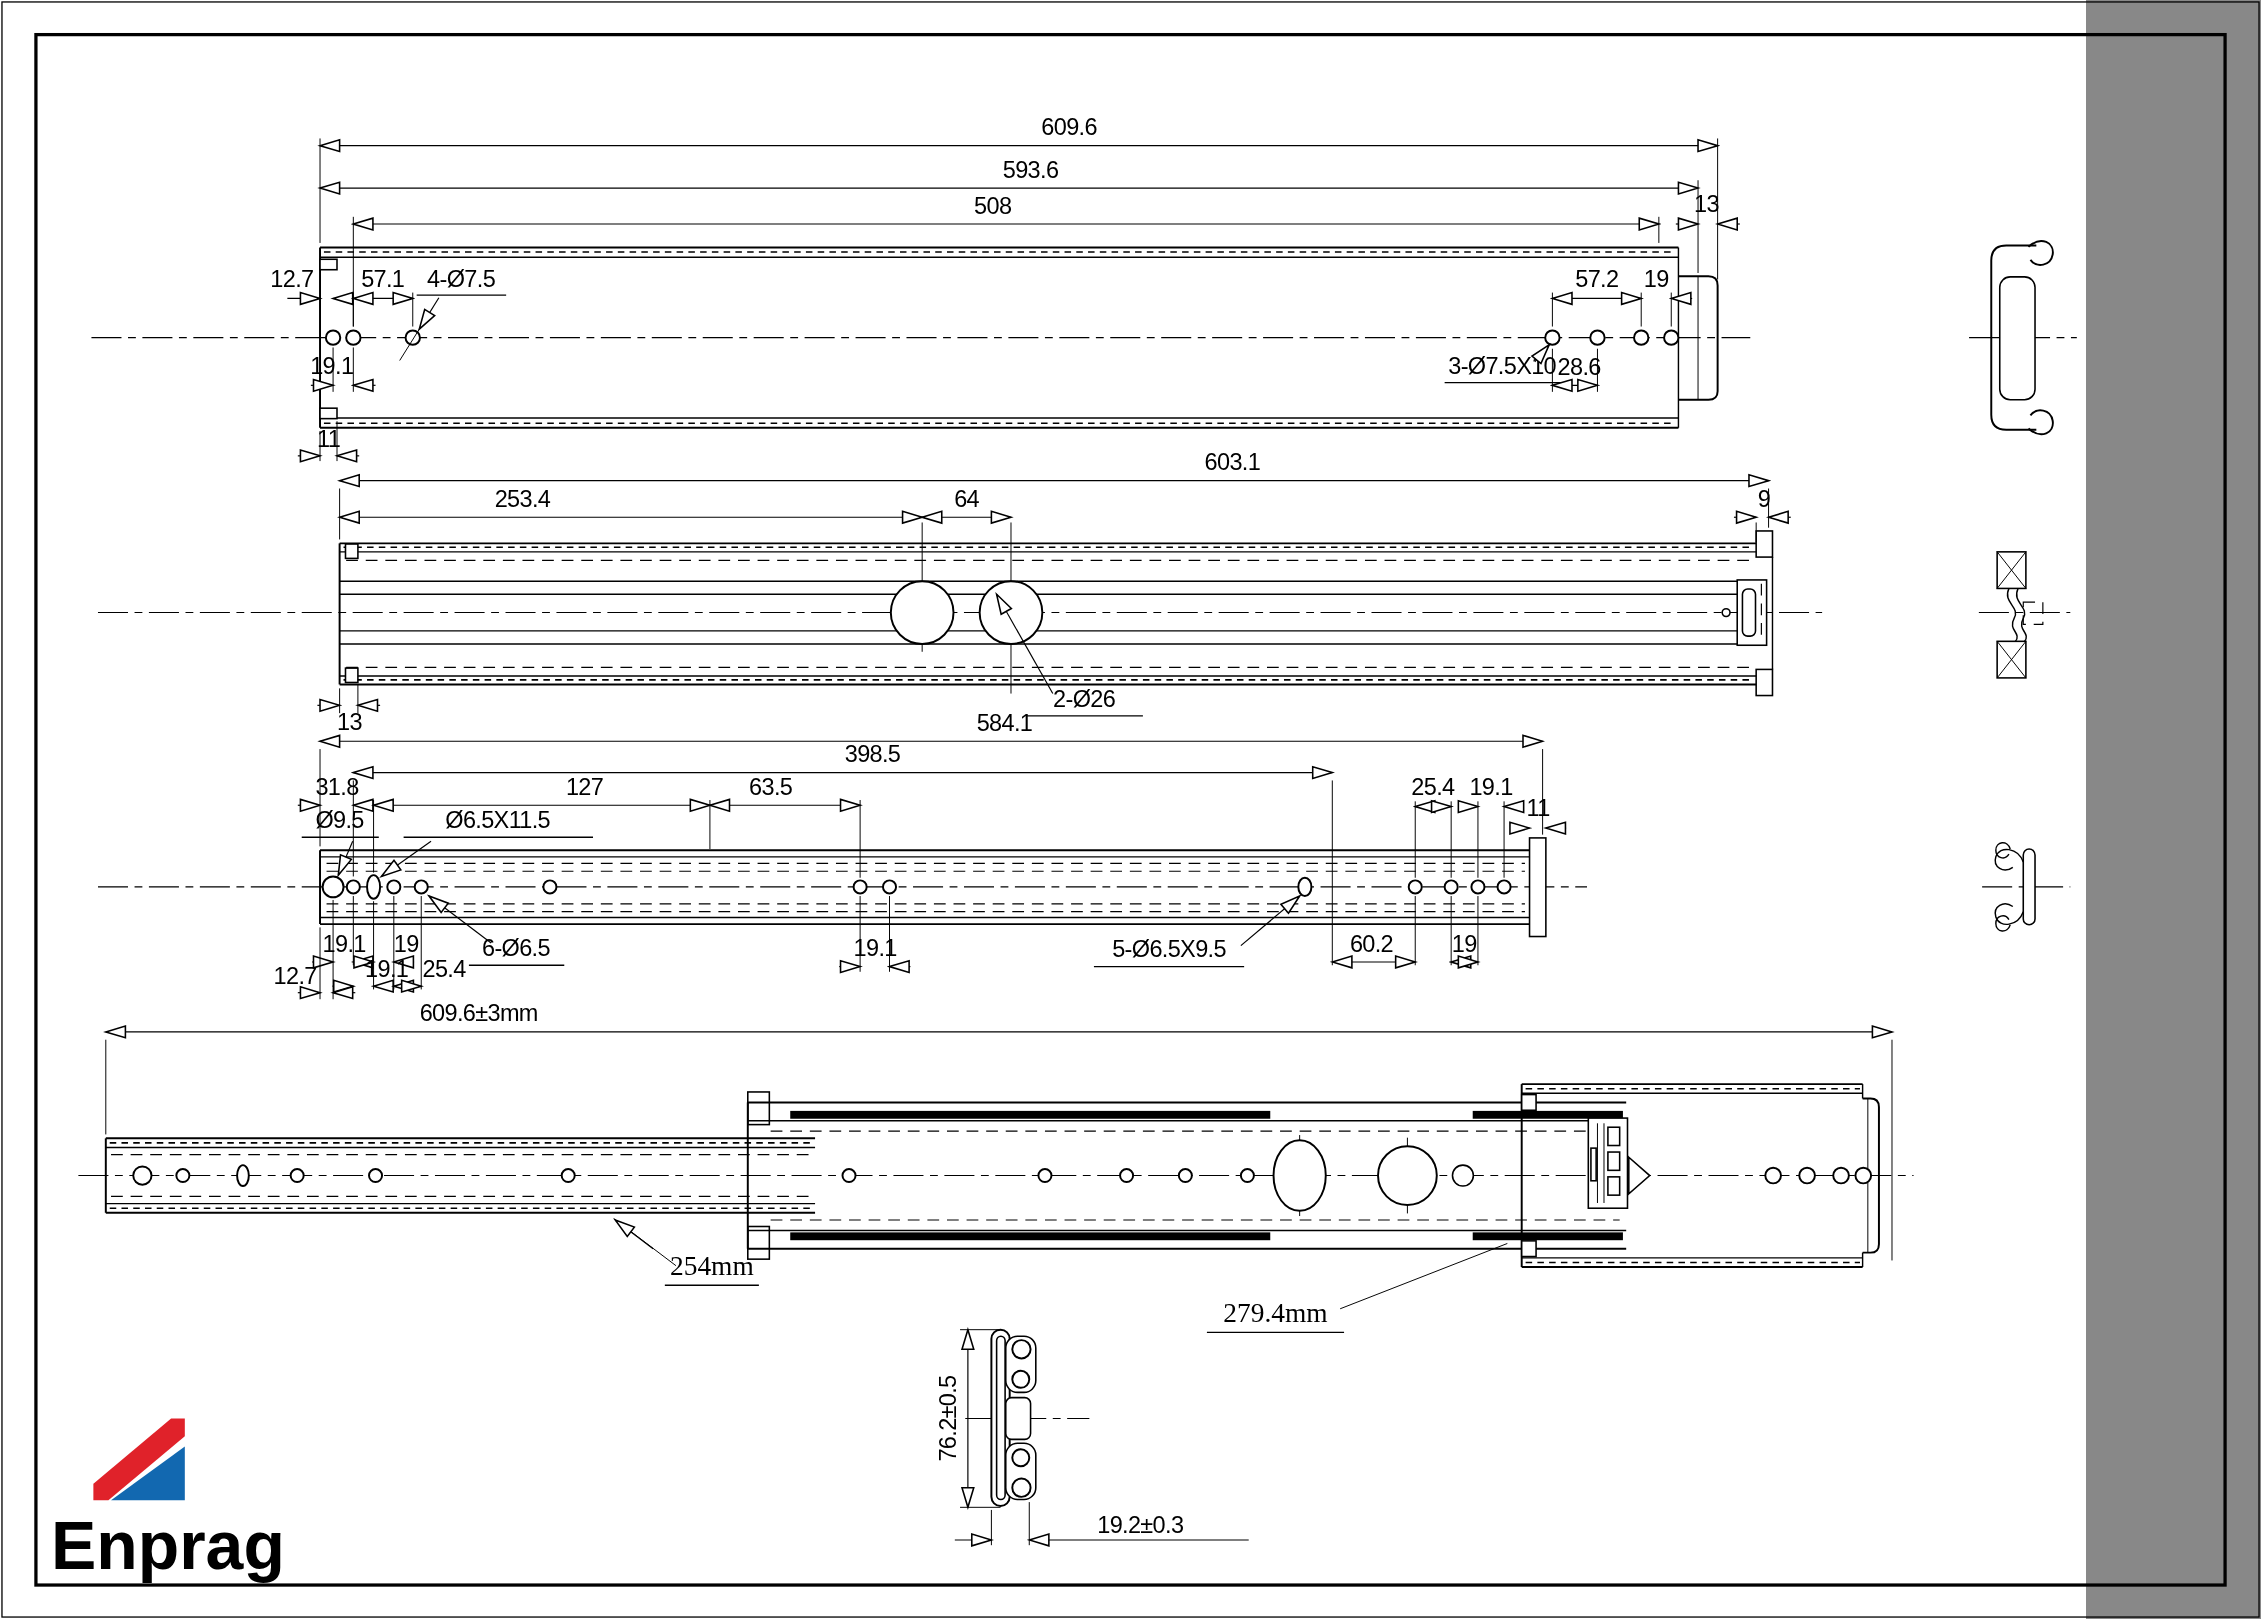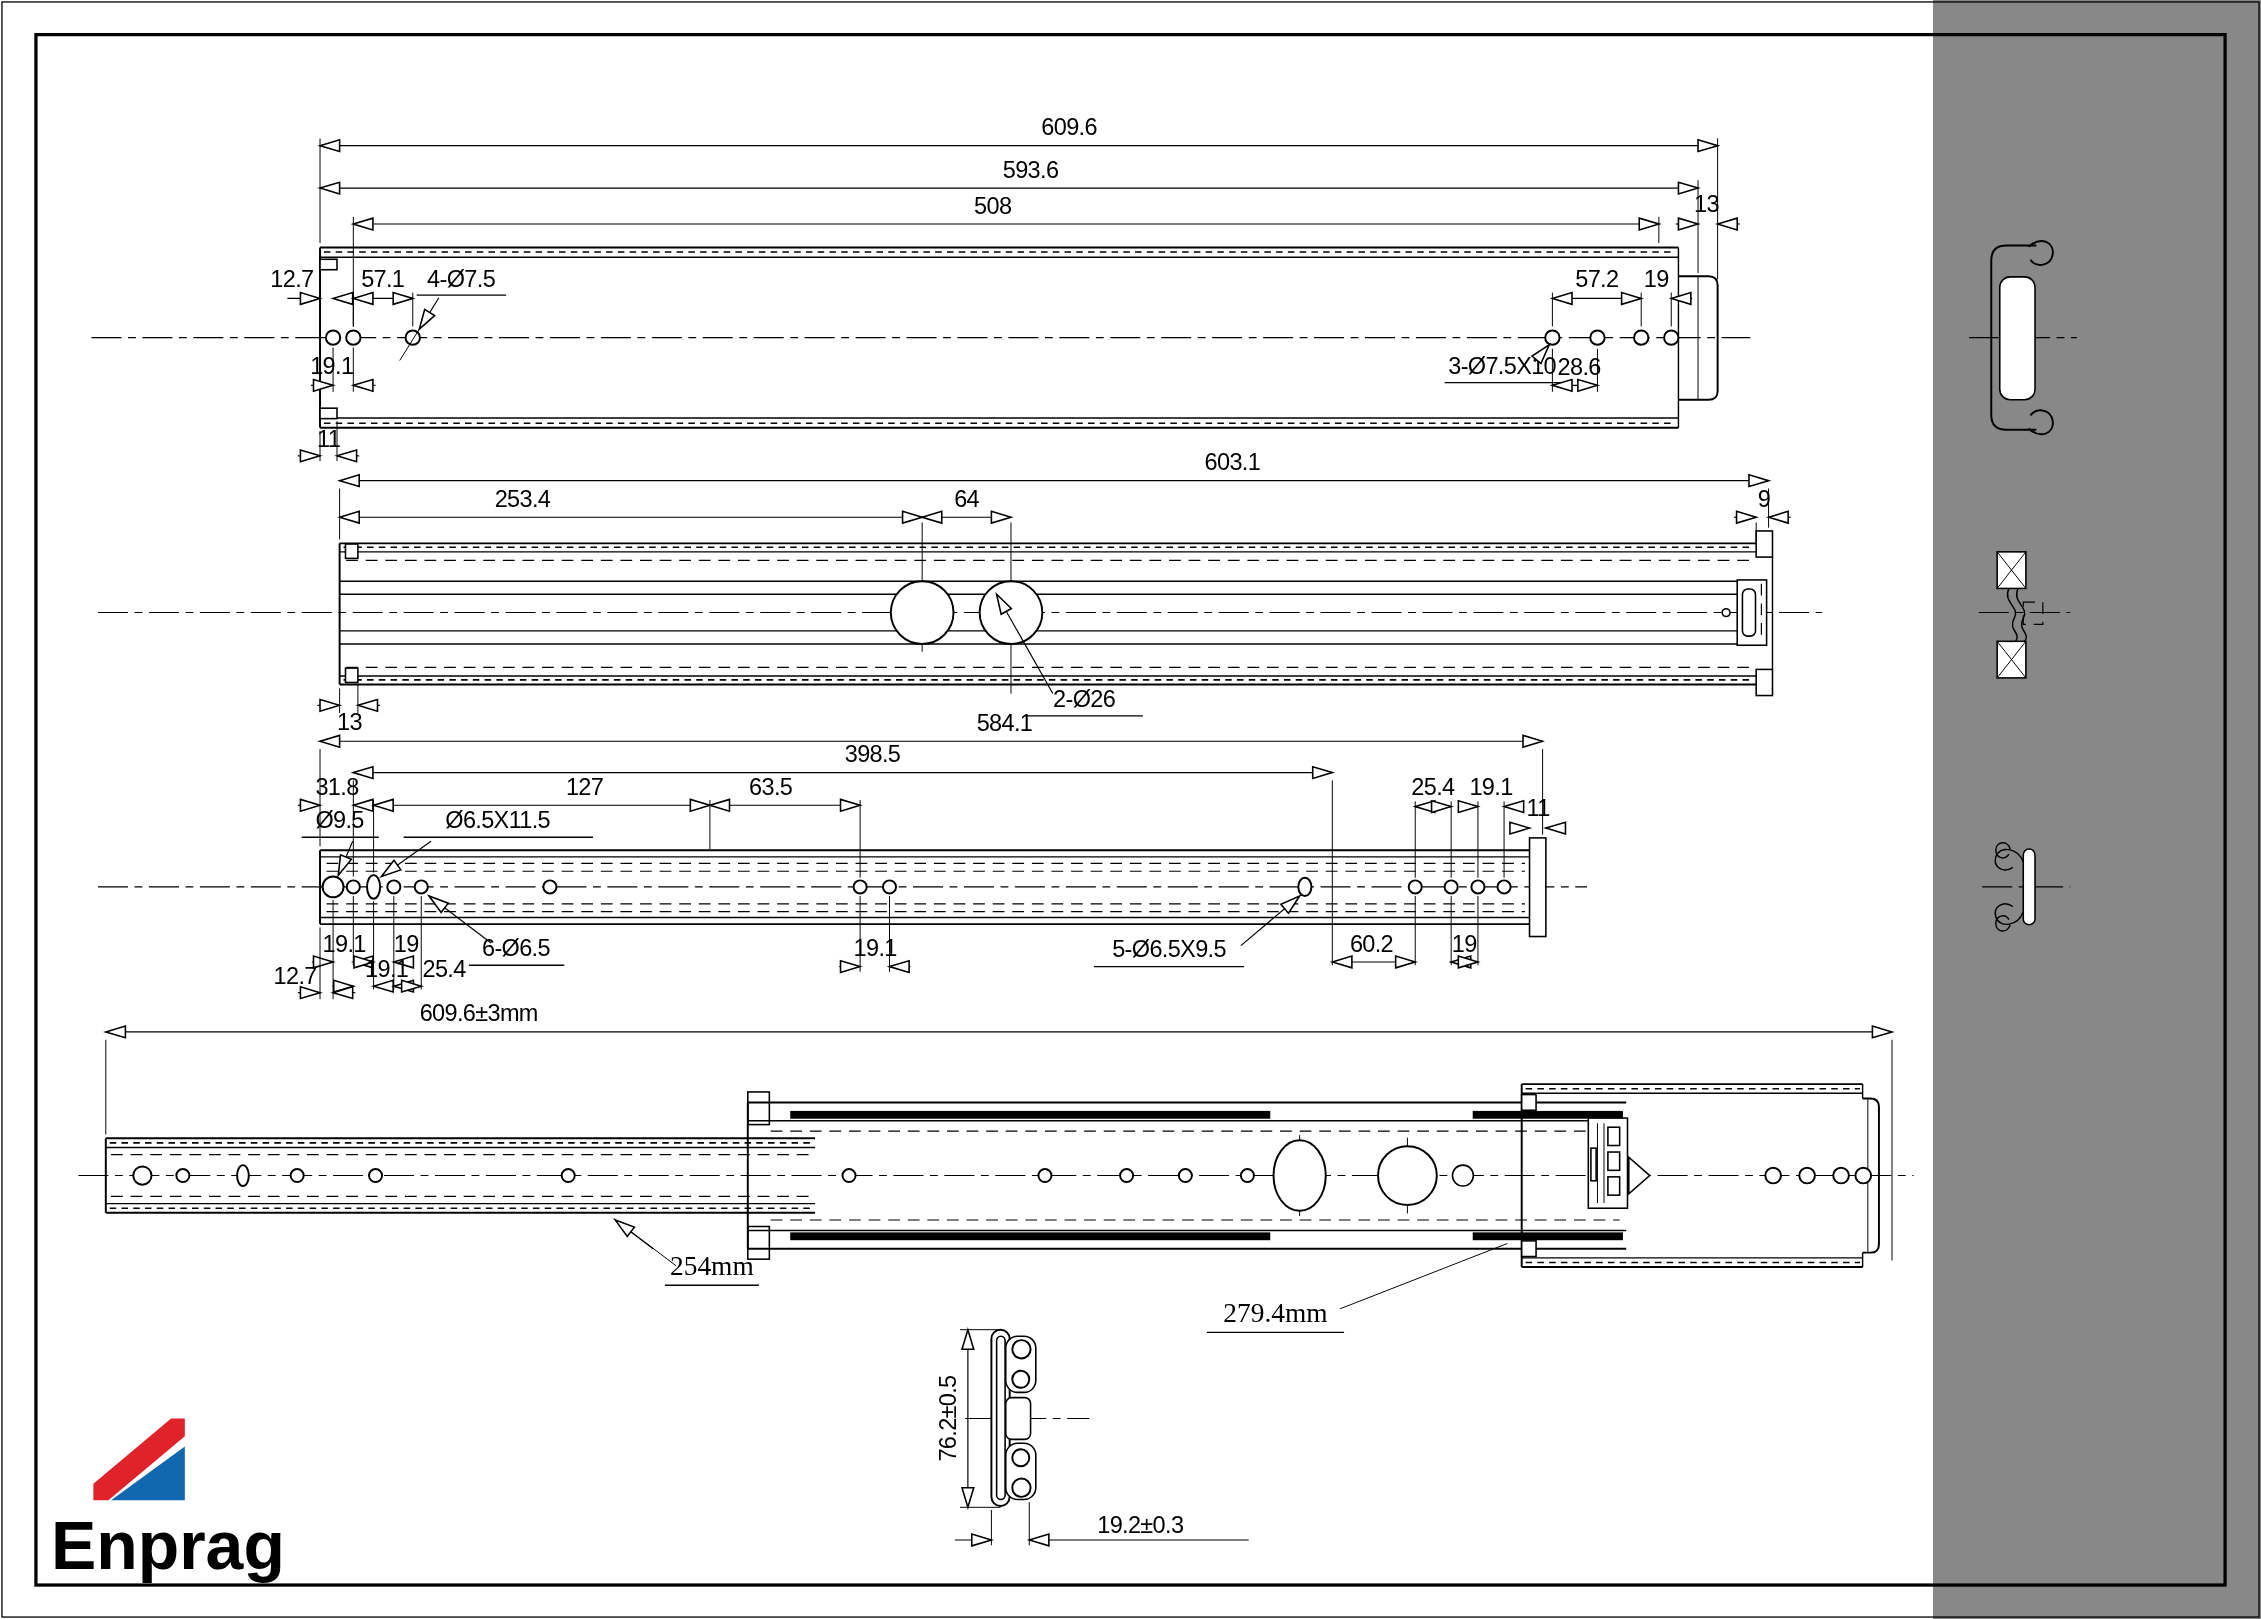--- a/index.html
+++ b/index.html
@@ -1,16 +1,16 @@
 <!DOCTYPE html>
 <html style="font-size:10.5px"><head>
 <meta charset="utf-8">
 <style>
   html,body{margin:0;padding:0;background:#888;}
-  #sheet{width:1933px;height:1619px;background:#fff;position:relative;}
+  #sheet{width:2086px;height:1619px;background:#fff;position:relative;}
   svg{display:block}
   .ol{fill:none;stroke:#000;stroke-width:3}
   .o2{fill:none;stroke:#000;stroke-width:2.2}
   .fw{fill:#fff;stroke:#000;stroke-width:3}
   .fw2{fill:#fff;stroke:#000;stroke-width:2.4}
   .xl{fill:none;stroke:#000;stroke-width:1.5}
   .ul{fill:none;stroke:#000;stroke-width:2}
   .dl{fill:none;stroke:#000;stroke-width:1.8}
   .dla{marker-start:url(#ar);marker-end:url(#ar)}
   .dle{marker-end:url(#ar)}

